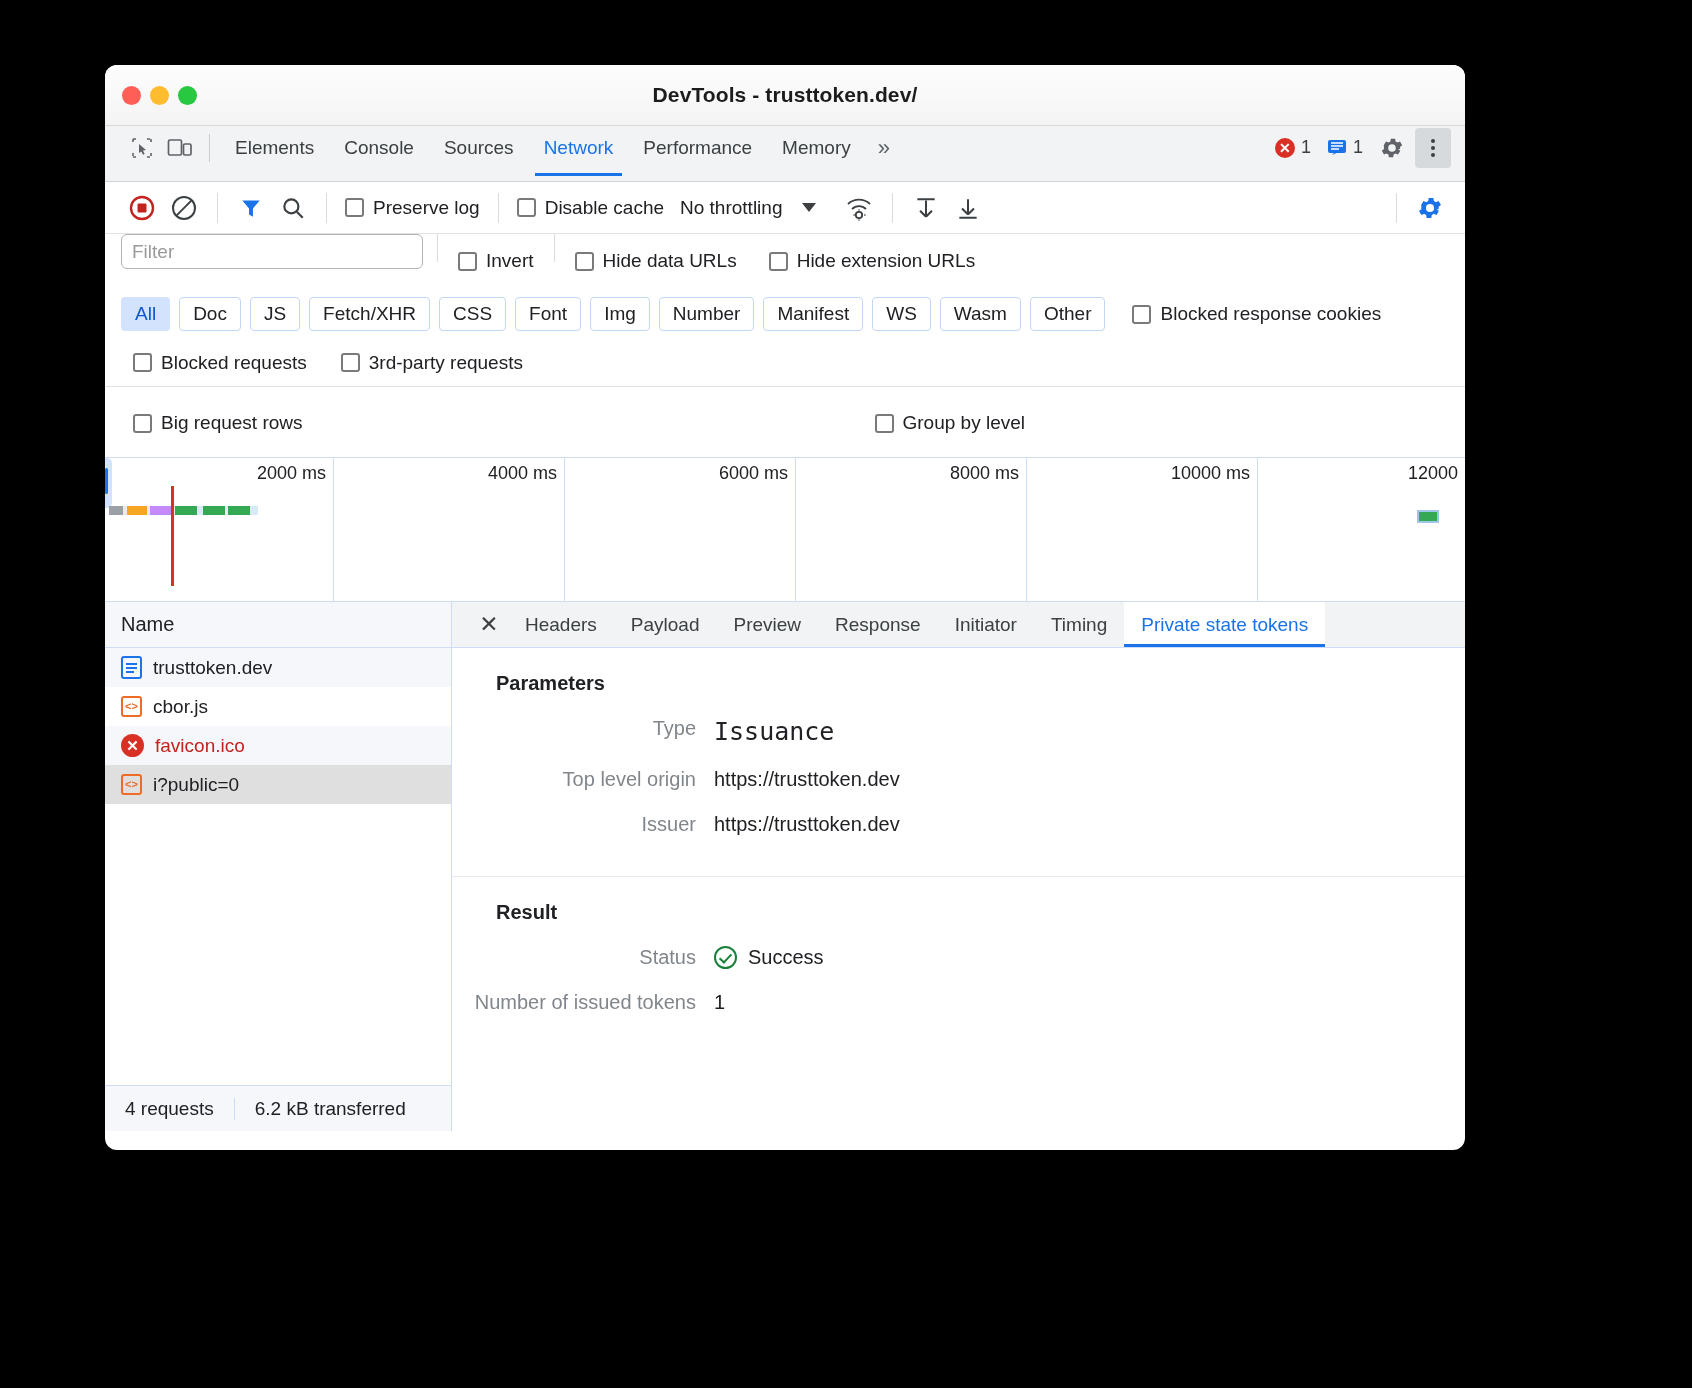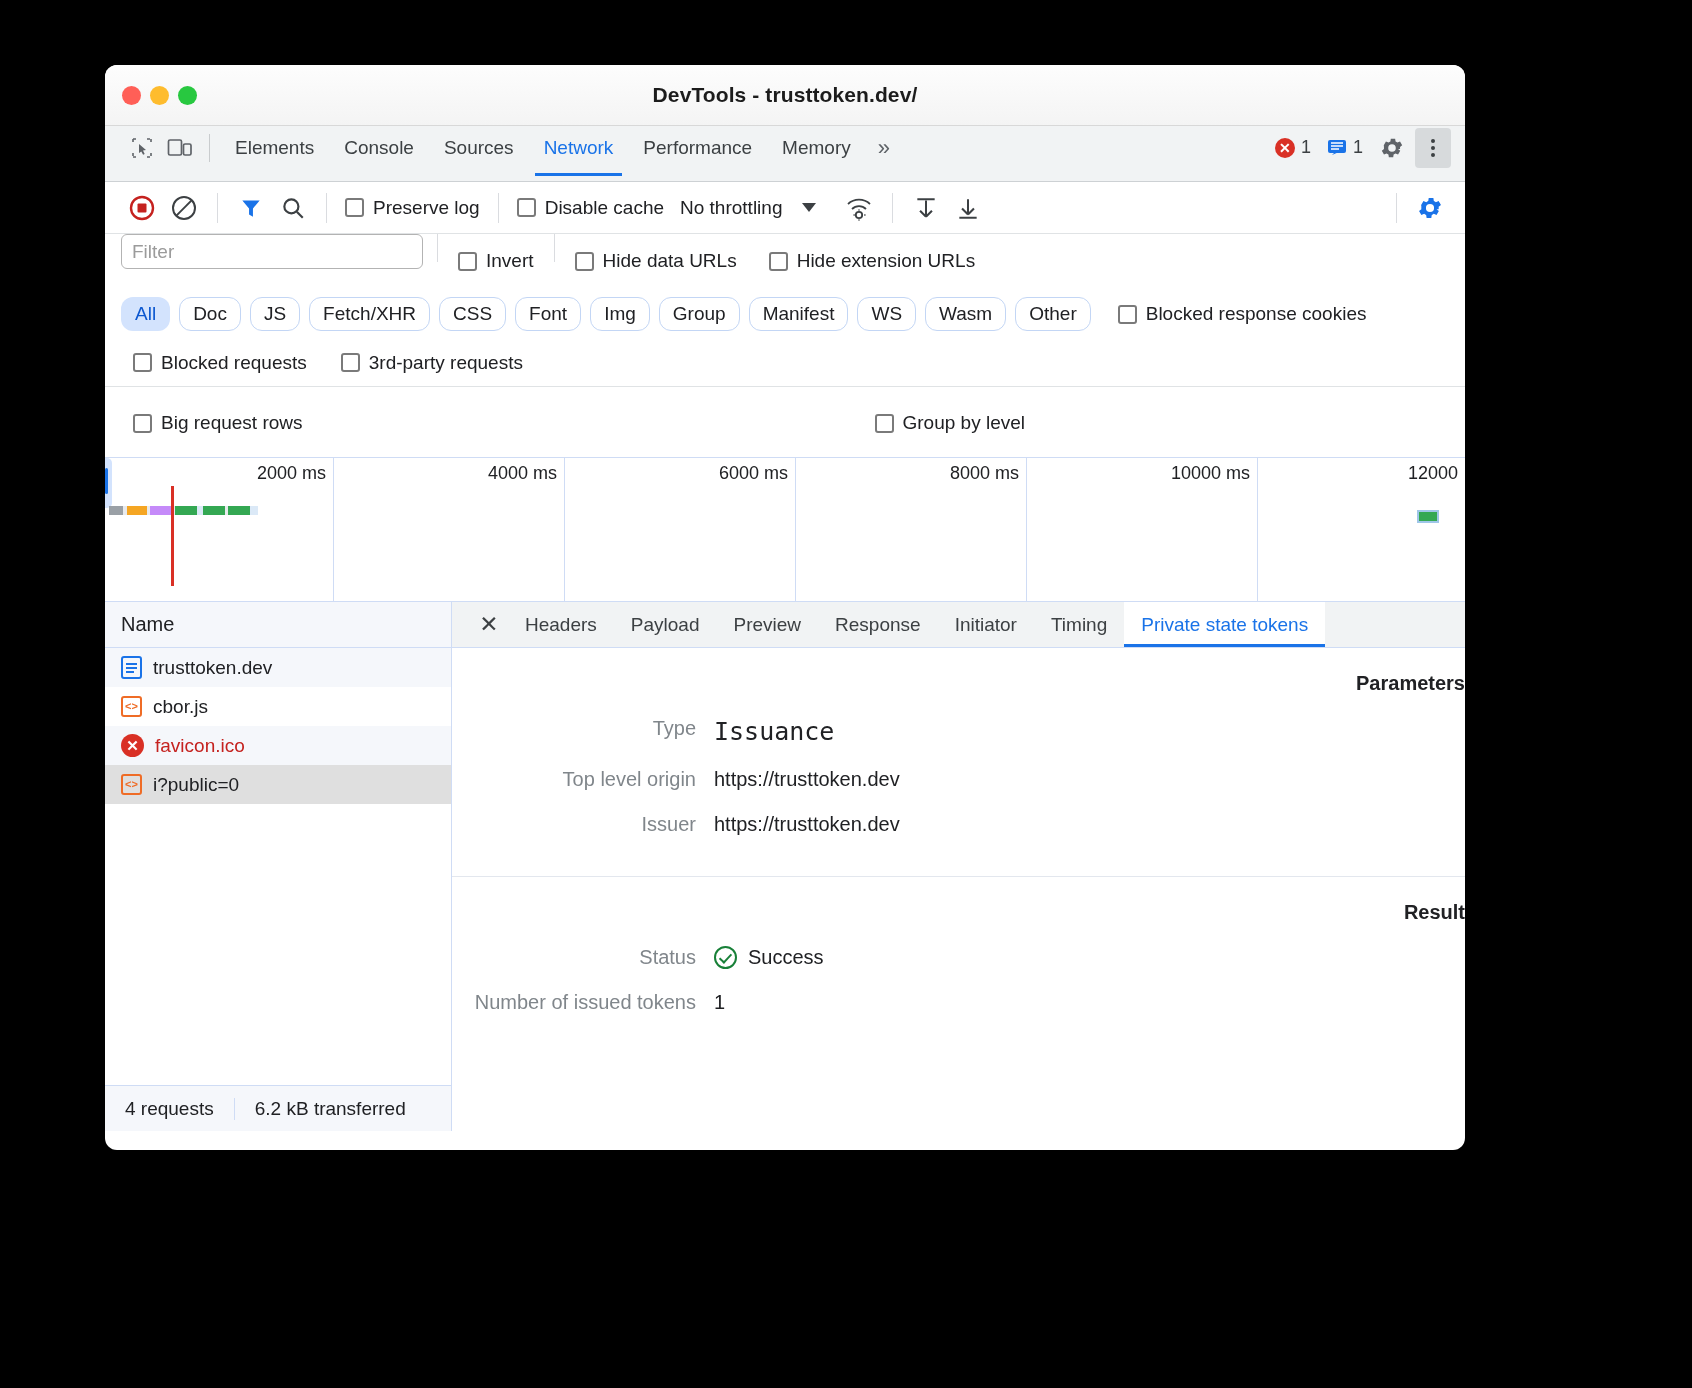--- a/index.html
+++ b/index.html
@@ -124,21 +124,21 @@
   }
   .filter-input::placeholder { color: #9b9b9b; }
   .vsep { width: 1px; height: 28px; background: #dadce0; margin: 0 14px; }
 
   
   .chips-row {
     height: 50px; display: flex; align-items: center;
     padding: 0 16px; gap: 9px;
   }
   .chip {
-    height: 34px; padding: 0 13px; border-radius: 12px;
+    height: 34px; padding: 0 13px; border-radius: 4px;
     border: 1px solid #c3d6f5; background: #fff;
     font-size: 19px; color: #202124;
     display: flex; align-items: center; white-space: nowrap;
   }
   .chip.active { background: #d3e3fd; border-color: transparent; color: #0b57d0; }
 
   
   .req-row { height: 48px; display:flex; align-items:center; padding: 0 22px; gap: 22px;
              border-bottom: 1px solid #e0e3e5; }
 
@@ -243,21 +243,21 @@
   .dtl-tab.active { color: #1a73e8; background: #fff; }
   .dtl-tab.active::after {
     content: ""; position: absolute; left: 0; right: 0; bottom: 0;
     height: 3px; background: #1a73e8;
   }
   .dtl-body { flex: 1; overflow: hidden; }
   .sect { padding: 24px 0 18px 0; }
   .sect + .sect { border-top: 1px solid #e3e7ee; }
   .sect-title {
     font-size: 20px; font-weight: bold; color: #202124;
-    margin-left: 74px; margin-bottom: 14px; text-align: right;
+    margin-left: 44px; margin-bottom: 14px;
   }
   .kv { display: flex; align-items: flex-start; margin: 22px 0; }
   .kv .k {
     width: 262px; text-align: right; padding-right: 18px;
     font-size: 20px; color: #80868b; flex: none;
   }
   .kv .v { font-size: 20px; color: #202124; }
   .kv .v.mono { font-family: "DejaVu Sans Mono", monospace; font-size: 25px; }
   .status-v { display: flex; align-items: center; gap: 11px; }
   .ok-ring {
@@ -451,21 +451,21 @@
     <div class="chip">
         <span>CSS</span>
       </div>
     <div class="chip">
         <span>Font</span>
       </div>
     <div class="chip">
         <span>Img</span>
       </div>
     <div class="chip">
-        <span>Group</span>
+        <span>Number</span>
       </div>
     <div class="chip">
         <span>Manifest</span>
       </div>
     <div class="chip">
         <span>WS</span>
       </div>
     <div class="chip">
         <span>Wasm</span>
       </div>

